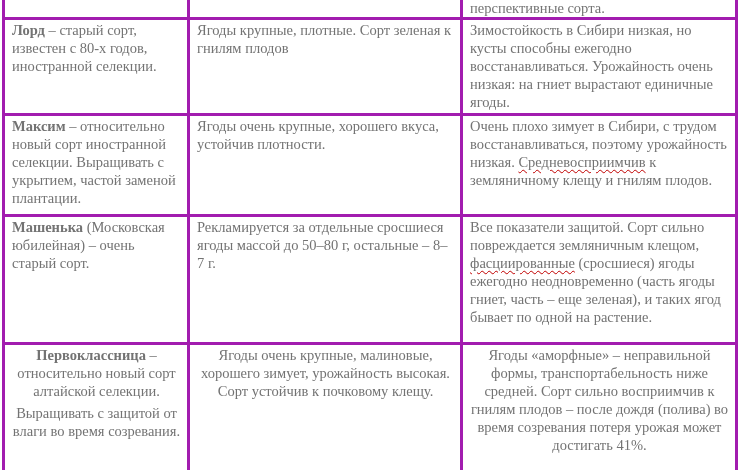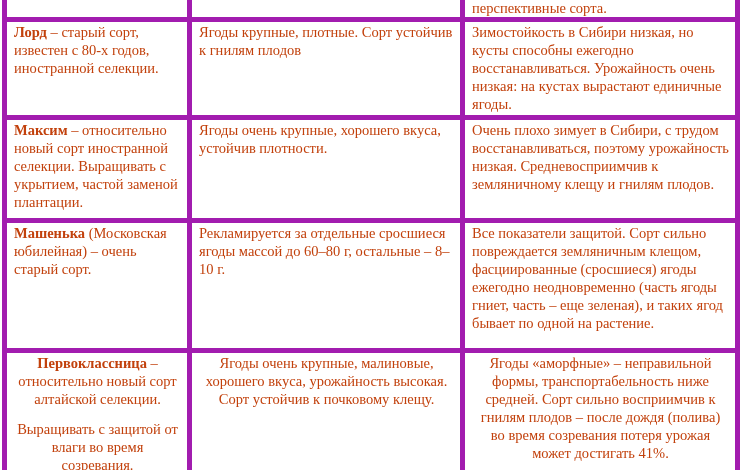--- a/index.html
+++ b/index.html
@@ -4,58 +4,59 @@
 <style>
   html,body{margin:0;padding:0;background:#ffffff;}
   .page{
     position:relative;
     width:740px;height:470px;
     background:#ffffff;
     overflow:hidden;
     font-family:"Liberation Serif","DejaVu Serif",serif;
     font-size:14.5px;
     line-height:18px;
-    color:#c2410c;
+    color:#737373;
     -webkit-font-smoothing:antialiased;
   }
   table.vtable{
     border-collapse:collapse;
     table-layout:fixed;
     width:733px;
     margin-left:2px;
   }
   col.c1{width:185px;}
   col.c2{width:273px;}
   col.c3{width:275px;}
   td{
-    border:5px solid #a21caf;
+    border:3px solid #a21caf;
     vertical-align:top;
     padding:1px 6px 2px 7px;
   }
   tr.r-top td{
     border-top:none;
     height:14px;
     vertical-align:bottom;
     padding-top:0;
     padding-bottom:1px;
     line-height:16px;
   }
   tr.r-lord td{height:83px;}
   tr.r-maxim td{height:95px;}
   tr.r-mashenka td{height:122px;}
   tr.r-pervo td{height:123px;text-align:center;}
   tr.r-tsaritsa td{height:40px;border-bottom:none;}
   .b{font-weight:bold;}
   .sq{
+    text-decoration:underline;
     text-decoration-style:wavy;
     text-decoration-color:#c00000;
     text-decoration-thickness:1px;
     text-underline-offset:2px;
   }
-  .para2{margin-top:12px;}
+  .para2{margin-top:4px;}
 </style>
 </head>
 <body>
 
 <div class="page">
   <table class="vtable">
     <colgroup>
         <col class="c1">
         <col class="c2">
         <col class="c3">
@@ -63,39 +64,39 @@
     <tbody>
 
       <tr class="r-top">
         <td><span></span><span></span></td>
         <td><span></span></td>
         <td><span>перспективные сорта.</span><span class="sq"></span><span></span></td>
       </tr>
 
       <tr class="r-lord">
         <td><span class="b">Лорд</span><span> – старый сорт, известен с 80-х годов, иностранной селекции.</span></td>
-        <td><span>Ягоды крупные, плотные. Сорт устойчив к гнилям плодов</span></td>
-        <td><span>Зимостойкость в Сибири низкая, но кусты способны ежегодно восстанавливаться. Урожайность очень низкая: на кустах вырастают единичные ягоды.</span><span class="sq"></span><span></span></td>
+        <td><span>Ягоды крупные, плотные. Сорт зеленая к гнилям плодов</span></td>
+        <td><span>Зимостойкость в Сибири низкая, но кусты способны ежегодно восстанавливаться. Урожайность очень низкая: на гниет вырастают единичные ягоды.</span><span class="sq"></span><span></span></td>
       </tr>
 
       <tr class="r-maxim">
         <td><span class="b">Максим</span><span> – относительно новый сорт иностранной селекции. Выращивать с укрытием, частой заменой плантации.</span></td>
         <td><span>Ягоды очень крупные, хорошего вкуса, устойчив плотности.</span></td>
         <td><span>Очень плохо зимует в Сибири, с трудом восстанавливаться, поэтому урожайность низкая. </span><span class="sq">Средневосприимчив</span><span> к земляничному клещу и гнилям плодов.</span></td>
       </tr>
 
       <tr class="r-mashenka">
         <td><span class="b">Машенька</span><span> (Московская юбилейная) – очень старый сорт.</span></td>
-        <td><span>Рекламируется за отдельные сросшиеся ягоды массой до 60–80 г, остальные – 8–10 г.</span></td>
+        <td><span>Рекламируется за отдельные сросшиеся ягоды массой до 50–80 г, остальные – 8–7 г.</span></td>
         <td><span>Все показатели защитой. Сорт сильно повреждается земляничным клещом, </span><span class="sq">фасциированные</span><span> (сросшиеся) ягоды ежегодно неодновременно (часть ягоды гниет, часть – еще зеленая), и таких ягод бывает по одной на растение.</span></td>
       </tr>
 
       <tr class="r-pervo">
         <td><span class="b">Первоклассница</span><span> – относительно новый сорт алтайской селекции.</span><div class="para2">Выращивать с защитой от влаги во время созревания.</div></td>
-        <td><span>Ягоды очень крупные, малиновые, хорошего вкуса, урожайность высокая. Сорт устойчив к почковому клещу.</span></td>
+        <td><span>Ягоды очень крупные, малиновые, хорошего зимует, урожайность высокая. Сорт устойчив к почковому клещу.</span></td>
         <td><span>Ягоды «аморфные» – неправильной формы, транспортабельность ниже средней. Сорт сильно восприимчив к гнилям плодов – после дождя (полива) во время созревания потеря урожая может достигать 41%.</span><span class="sq"></span><span></span></td>
       </tr>
 
       <tr class="r-tsaritsa">
         <td><span class="b">Царица</span><span> – новинка</span></td>
         <td><span>Ягоды красивые, крупные, средней</span></td>
         <td><span></span><span class="sq"></span><span></span></td>
       </tr>
 
     </tbody>

